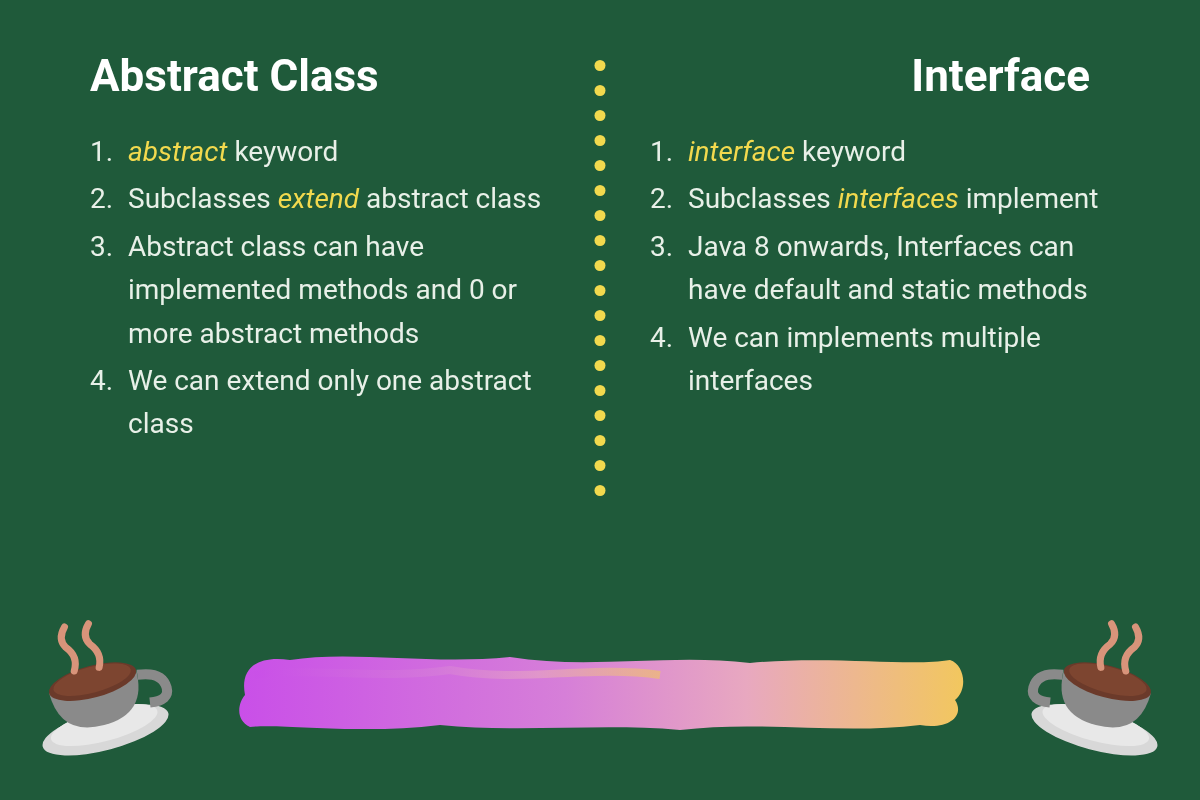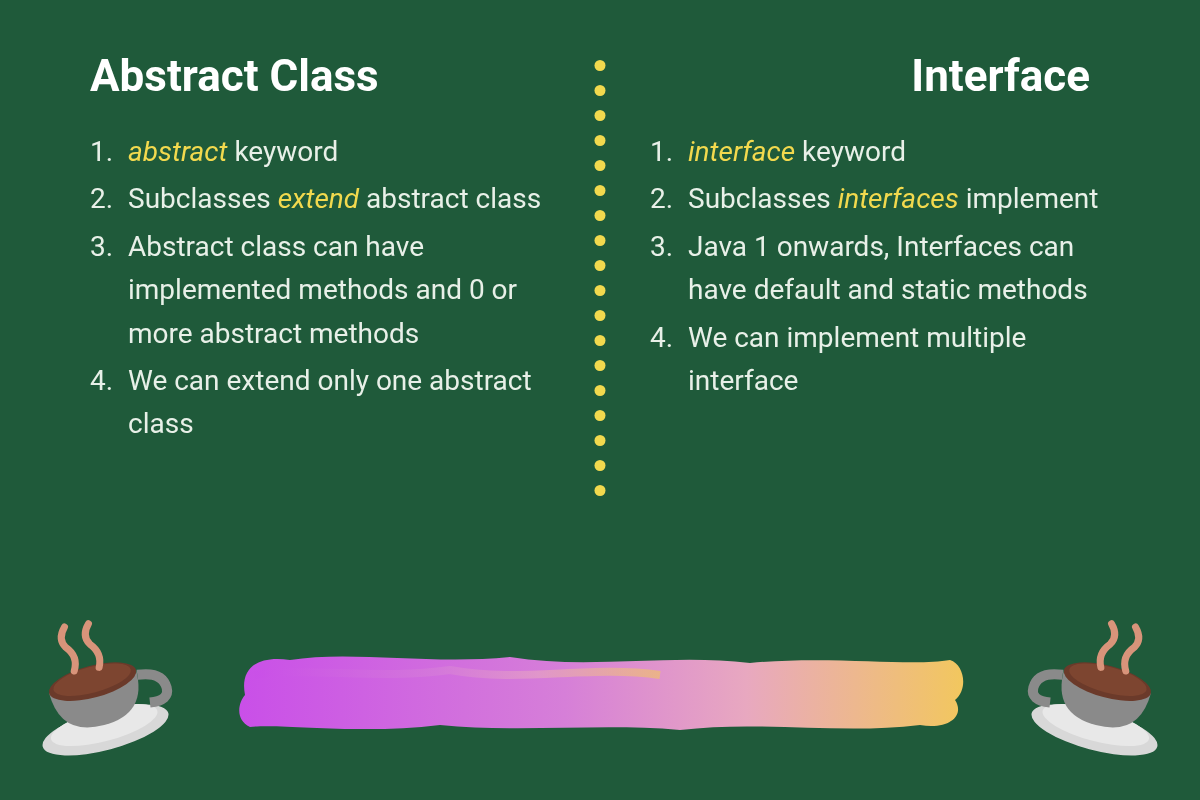--- a/index.html
+++ b/index.html
@@ -95,22 +95,22 @@
       <li><span>Abstract class can have implemented methods and 0 or more abstract methods</span><span class="kw"></span><span></span></li>
       <li><span>We can extend only one abstract class</span><span class="kw"></span><span></span></li>
     </ol>
   </div>
 
   <div class="column col-right">
     <div class="heading">Interface</div>
     <ol>
       <li><span></span><span class="kw">interface</span><span> keyword</span></li>
       <li><span>Subclasses </span><span class="kw">interfaces</span><span> implement</span></li>
-      <li><span>Java 1 onwards, Interfaces can have default and static methods</span><span class="kw"></span><span></span></li>
-      <li><span>We can implement multiple interface</span><span class="kw"></span><span></span></li>
+      <li><span>Java 8 onwards, Interfaces can have default and static methods</span><span class="kw"></span><span></span></li>
+      <li><span>We can implements multiple interfaces</span><span class="kw"></span><span></span></li>
     </ol>
   </div>
 </div>
 
 <div class="divider">
     <div class="dot"></div>
     <div class="dot"></div>
     <div class="dot"></div>
     <div class="dot"></div>
     <div class="dot"></div>

